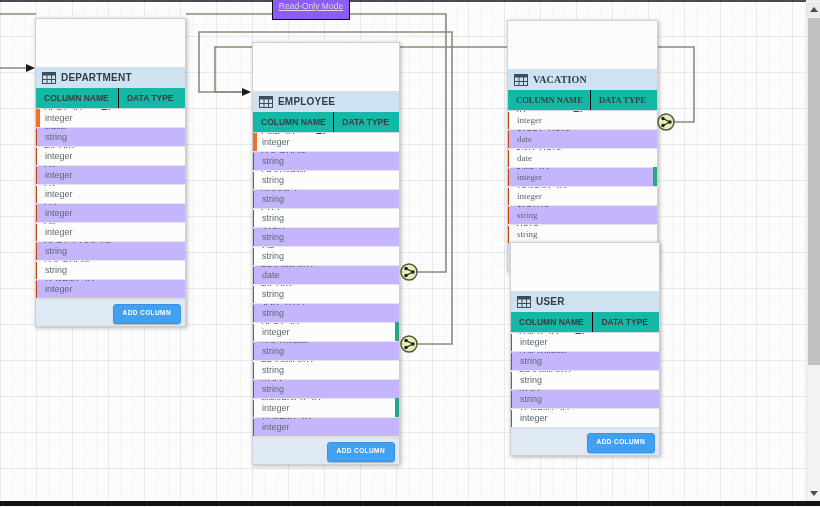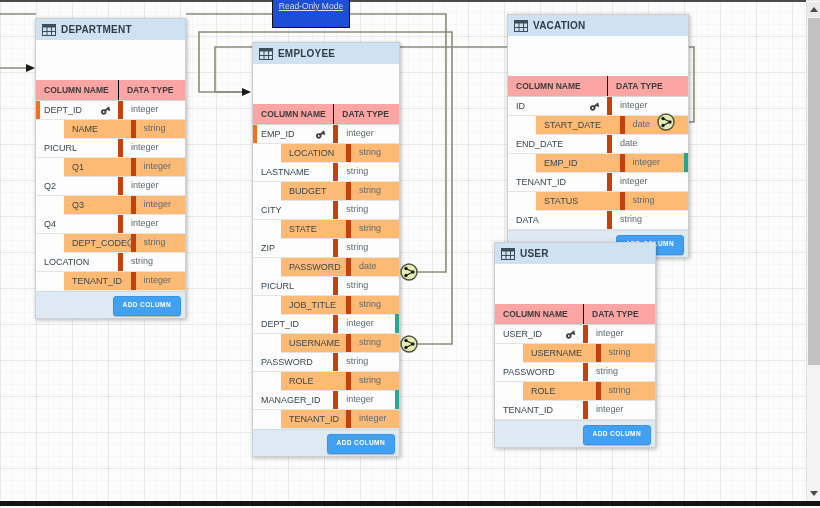--- a/index.html
+++ b/index.html
@@ -14,50 +14,50 @@
     background-image:
       linear-gradient(to right, rgba(0,0,0,0.05) 1px, transparent 1px),
       linear-gradient(to bottom, rgba(0,0,0,0.05) 1px, transparent 1px),
       linear-gradient(to right, rgba(0,0,0,0.022) 1px, transparent 1px),
       linear-gradient(to bottom, rgba(0,0,0,0.022) 1px, transparent 1px);
     background-size:36px 36px,36px 36px,12px 12px,12px 12px;
   }
   #top-line{position:absolute;left:0;top:0;width:806px;height:2px;background:#4b4b4b;z-index:6;}
   #bottom-bar{position:absolute;left:0;top:501px;width:820px;height:5px;background:#141414;z-index:6;}
   #read-only-badge{
-    position:absolute;left:272px;top:0;width:78px;height:28px;z-index:7;
-    background:#1d4ed8;color:#dcdcdc;font-size:8.5px;line-height:12px;text-align:center;
+    position:absolute;left:272px;top:0;width:78px;height:20px;z-index:7;
+    background:#8b5cf6;color:#dcdcdc;font-size:8.5px;line-height:12px;text-align:center;
     text-decoration:underline;border:1px solid #111;border-top:none;box-sizing:border-box;
   }
   svg.layer{position:absolute;left:0;top:0;z-index:1;}
   svg.layer-top{position:absolute;left:0;top:0;z-index:3;}
   .table-card{
     position:absolute;z-index:2;background:#fcfcfc;
     border:1px solid #cfcfcf;box-sizing:border-box;
     box-shadow:1px 1px 4px rgba(0,0,0,0.28);
     font-size:9px;color:#37474f;
   }
   .table-header{
     height:21px;background:#cfe2f1;display:flex;align-items:center;
-    padding-left:6px;gap:5px;cursor:move;
+    padding-left:6px;gap:5px;cursor:move;margin-top:48px;
   }
   .table-title{font-weight:bold;font-size:10px;color:#2f3d46;letter-spacing:.2px;}
   .col-headers{
-    height:20px;background:#fca5a5;display:flex;font-weight:bold;color:#3c3c3c;
-    border-bottom:1px solid #d8d8d8;font-size:8.5px;margin-top:40px;
+    height:20px;background:#14b8a6;display:flex;font-weight:bold;color:#3c3c3c;
+    border-bottom:1px solid #d8d8d8;font-size:8.5px;
   }
   .col-headers .h-name{width:55%;line-height:20px;padding-left:8px;box-sizing:border-box;}
   .col-headers .h-type{width:45%;line-height:20px;padding-left:8px;box-sizing:border-box;border-left:1px solid #000000;}
-  .row{height:18px;display:flex;position:relative;border-bottom:1px solid #e4e4e4;background:#fcfcfc;}
-  .row.alt{background:#fdba74;margin-left:28px;}
+  .row{height:18px;display:flex;position:relative;border-bottom:1px solid #e4e4e4;background:#fcfcfc;flex-direction:column;}
+  .row.alt{background:#c4b5fd;}
   .cell-name{width:55%;line-height:17px;padding-left:8px;box-sizing:border-box;
     white-space:nowrap;overflow:hidden;display:flex;align-items:center;}
   .cell-name .nm{flex:1 1 auto;}
   .cell-type{width:45%;line-height:17px;padding-left:8px;box-sizing:border-box;
-    border-left:5px solid #c2410c;color:#5d6a70;}
+    border-left:1px solid #c2410c;color:#5d6a70;}
   .marker-left{position:absolute;left:0;top:0;width:4px;height:18px;background:#f4701f;}
   .marker-right{position:absolute;right:0;top:-1px;width:4px;height:19px;background:#26a68c;}
   .key-icon{margin-right:7px;flex:0 0 auto;}
   .circle-arrow-icon{margin-right:7px;flex:0 0 auto;}
   .table-footer{height:26px;background:#dfe9f4;position:relative;border-top:1px solid #d2dce8;}
   .add-column-button{
     position:absolute;right:4px;top:4px;height:18px;padding:0 9px;
     background:#42a0f0;color:#fff;font-weight:bold;font-size:6.5px;letter-spacing:.4px;
     border:1px solid #3794e4;border-radius:3px;line-height:16px;cursor:pointer;
     box-shadow:0 1px 1px rgba(0,0,0,.2);
@@ -296,21 +296,21 @@
         <div class="row alt">
           <div class="cell-name">
             <span class="nm">TENANT_ID</span>
           </div>
           <div class="cell-type">integer</div>
         </div>
         <div class="table-footer">
           <div class="add-column-button">ADD COLUMN</div>
         </div>
       </div>
-      <div class="table-card" style="left: 507px; top: 14px; width: 182px;">
+      <div class="table-card" style="left: 507px; top: 20px; width: 151px; font-family: Liberation Serif, serif;">
         <div class="table-header">
           <svg width="14" height="12" viewBox="0 0 14 12">
    <rect x="0.5" y="0.5" width="13" height="11" fill="none" stroke="#3c4f58" stroke-width="1"></rect>
    <rect x="0.5" y="0.5" width="13" height="3" fill="#3c4f58"></rect>
    <line x1="5" y1="1" x2="5" y2="11" stroke="#3c4f58"></line>
             <line x1="9.5" y1="1" x2="9.5" y2="11" stroke="#3c4f58"></line>
    <line x1="1" y1="7.5" x2="13" y2="7.5" stroke="#3c4f58"></line>
   </svg>
           <span class="table-title">VACATION</span>
         </div>
@@ -361,21 +361,21 @@
         <div class="row">
           <div class="cell-name">
             <span class="nm">DATA</span>
           </div>
           <div class="cell-type">string</div>
         </div>
         <div class="table-footer">
           <div class="add-column-button">ADD COLUMN</div>
         </div>
       </div>
-      <div class="table-card" style="left: 494px; top: 242px; width: 162px;">
+      <div class="table-card" style="left: 510px; top: 242px; width: 150px;">
         <div class="table-header">
           <svg width="14" height="12" viewBox="0 0 14 12">
    <rect x="0.5" y="0.5" width="13" height="11" fill="none" stroke="#3c4f58" stroke-width="1"></rect>
    <rect x="0.5" y="0.5" width="13" height="3" fill="#3c4f58"></rect>
    <line x1="5" y1="1" x2="5" y2="11" stroke="#3c4f58"></line>
             <line x1="9.5" y1="1" x2="9.5" y2="11" stroke="#3c4f58"></line>
    <line x1="1" y1="7.5" x2="13" y2="7.5" stroke="#3c4f58"></line>
   </svg>
           <span class="table-title">USER</span>
         </div>

